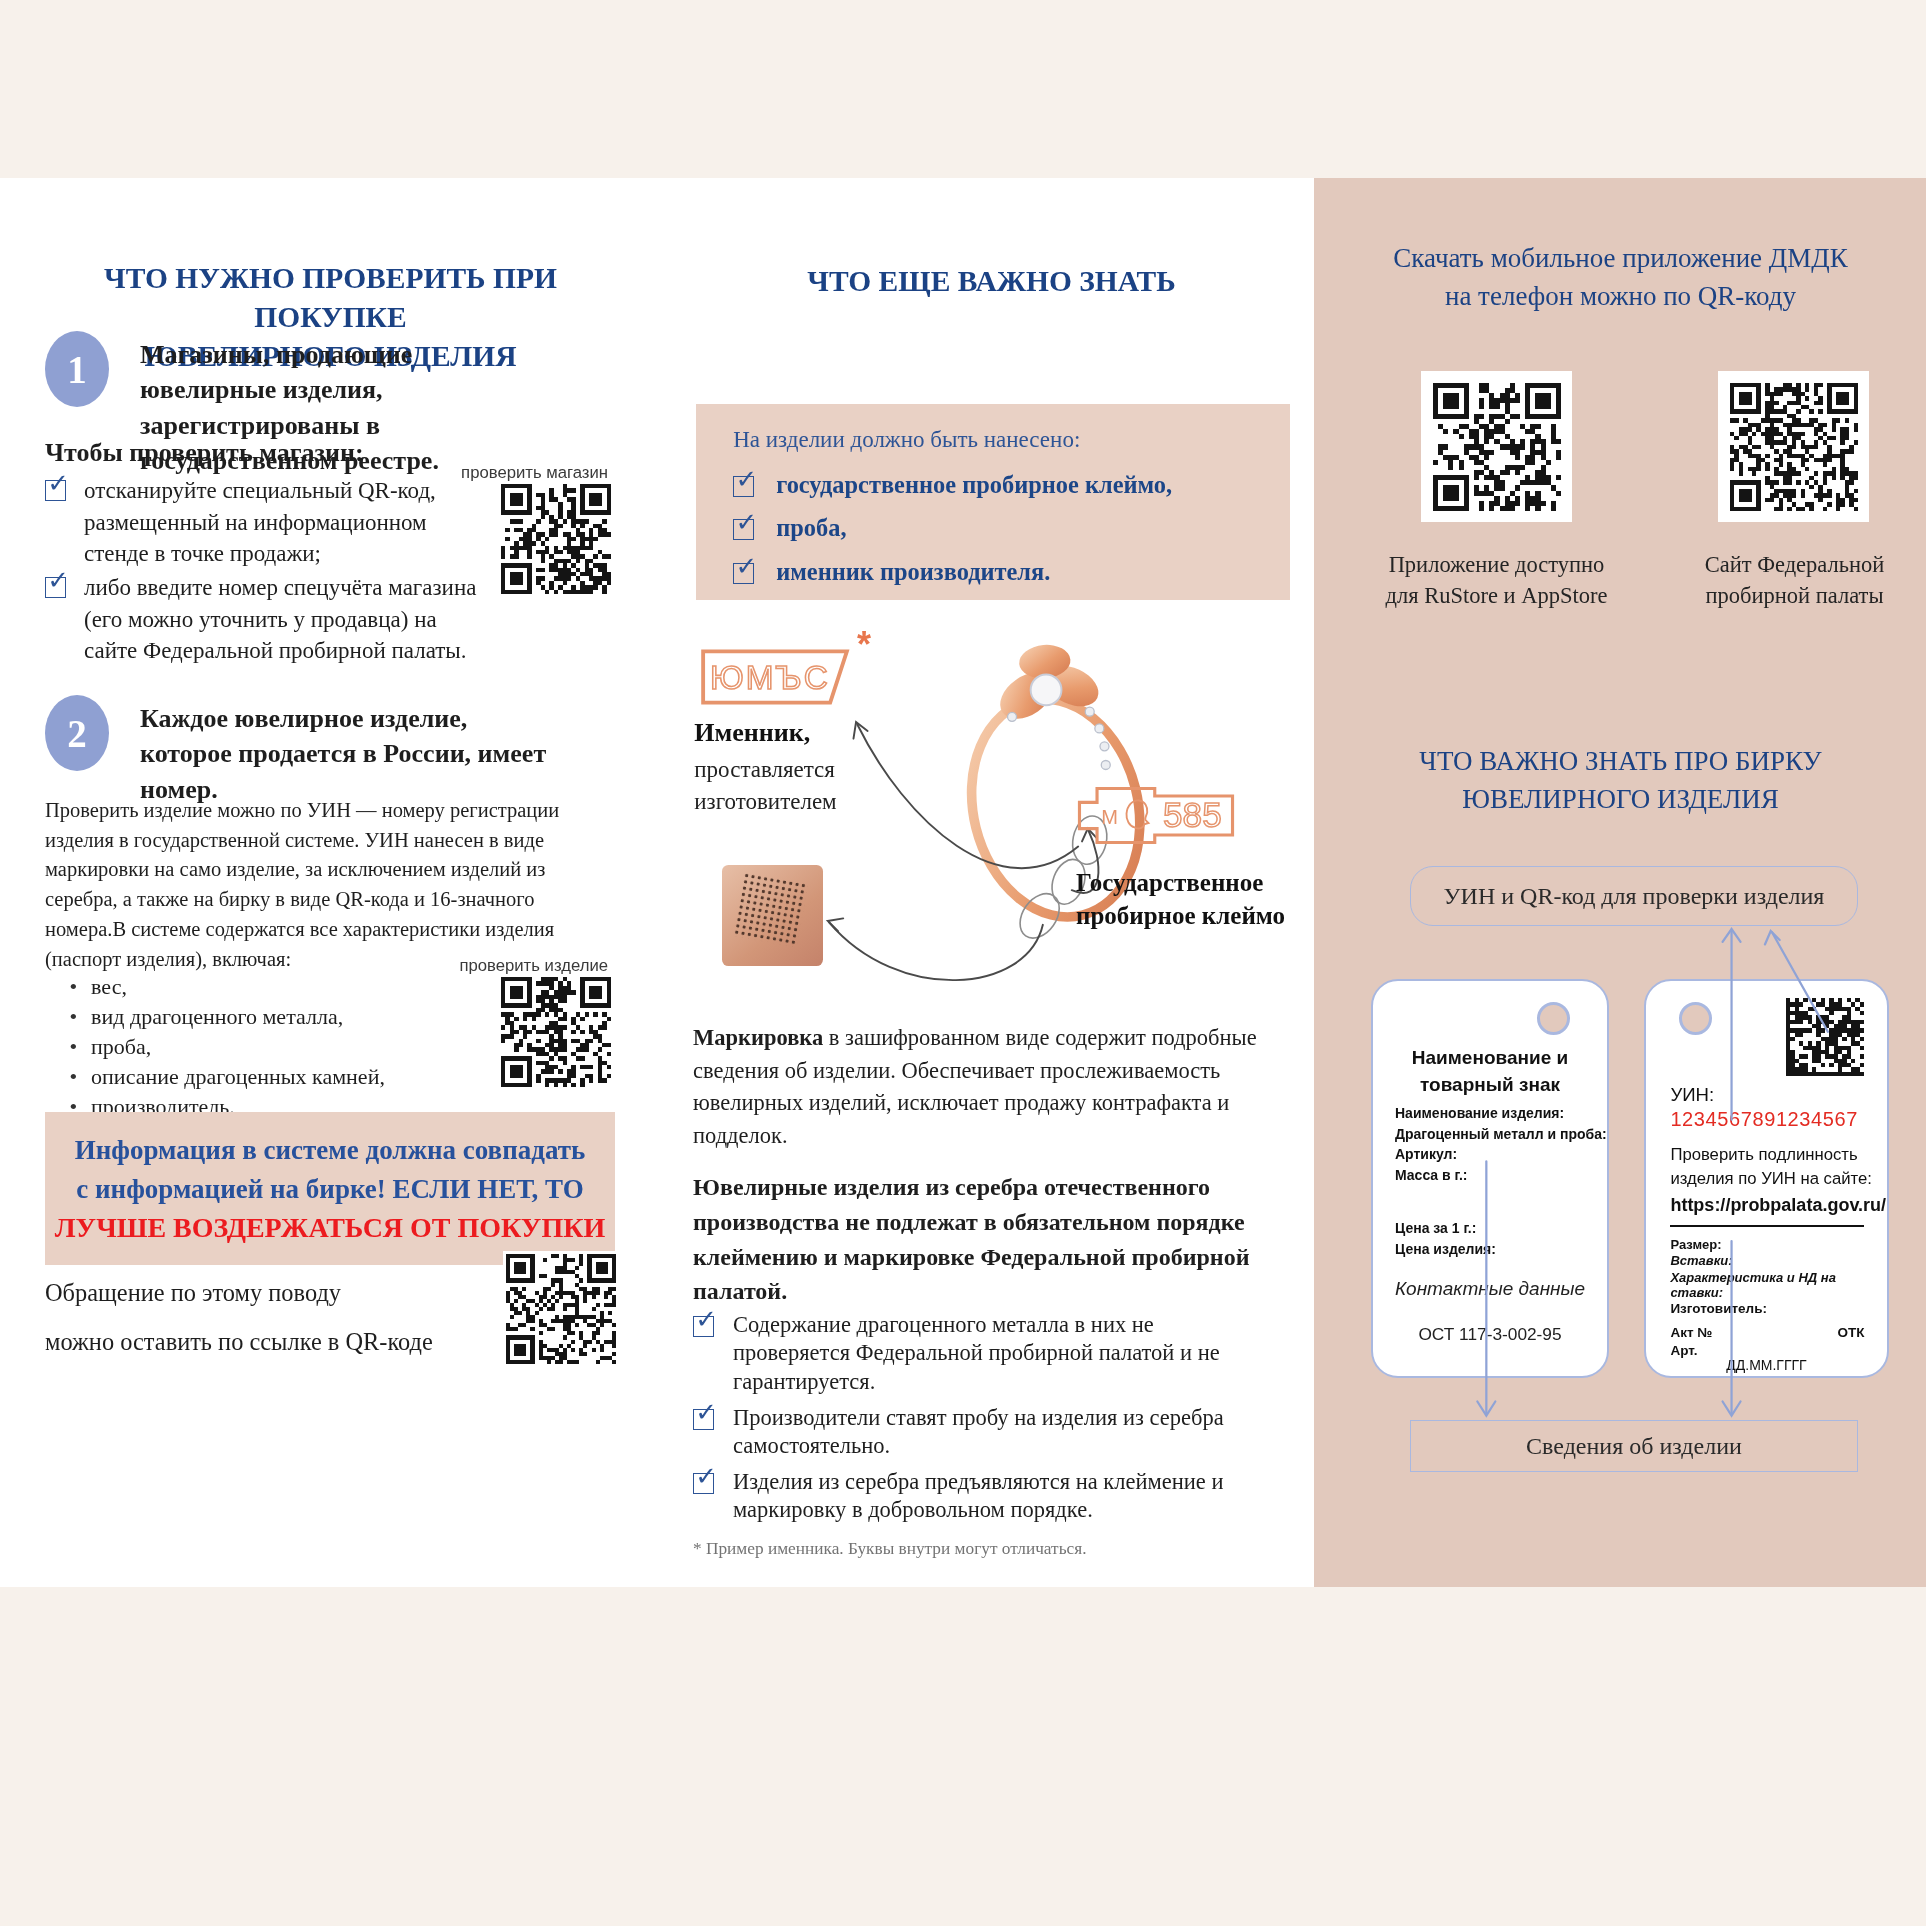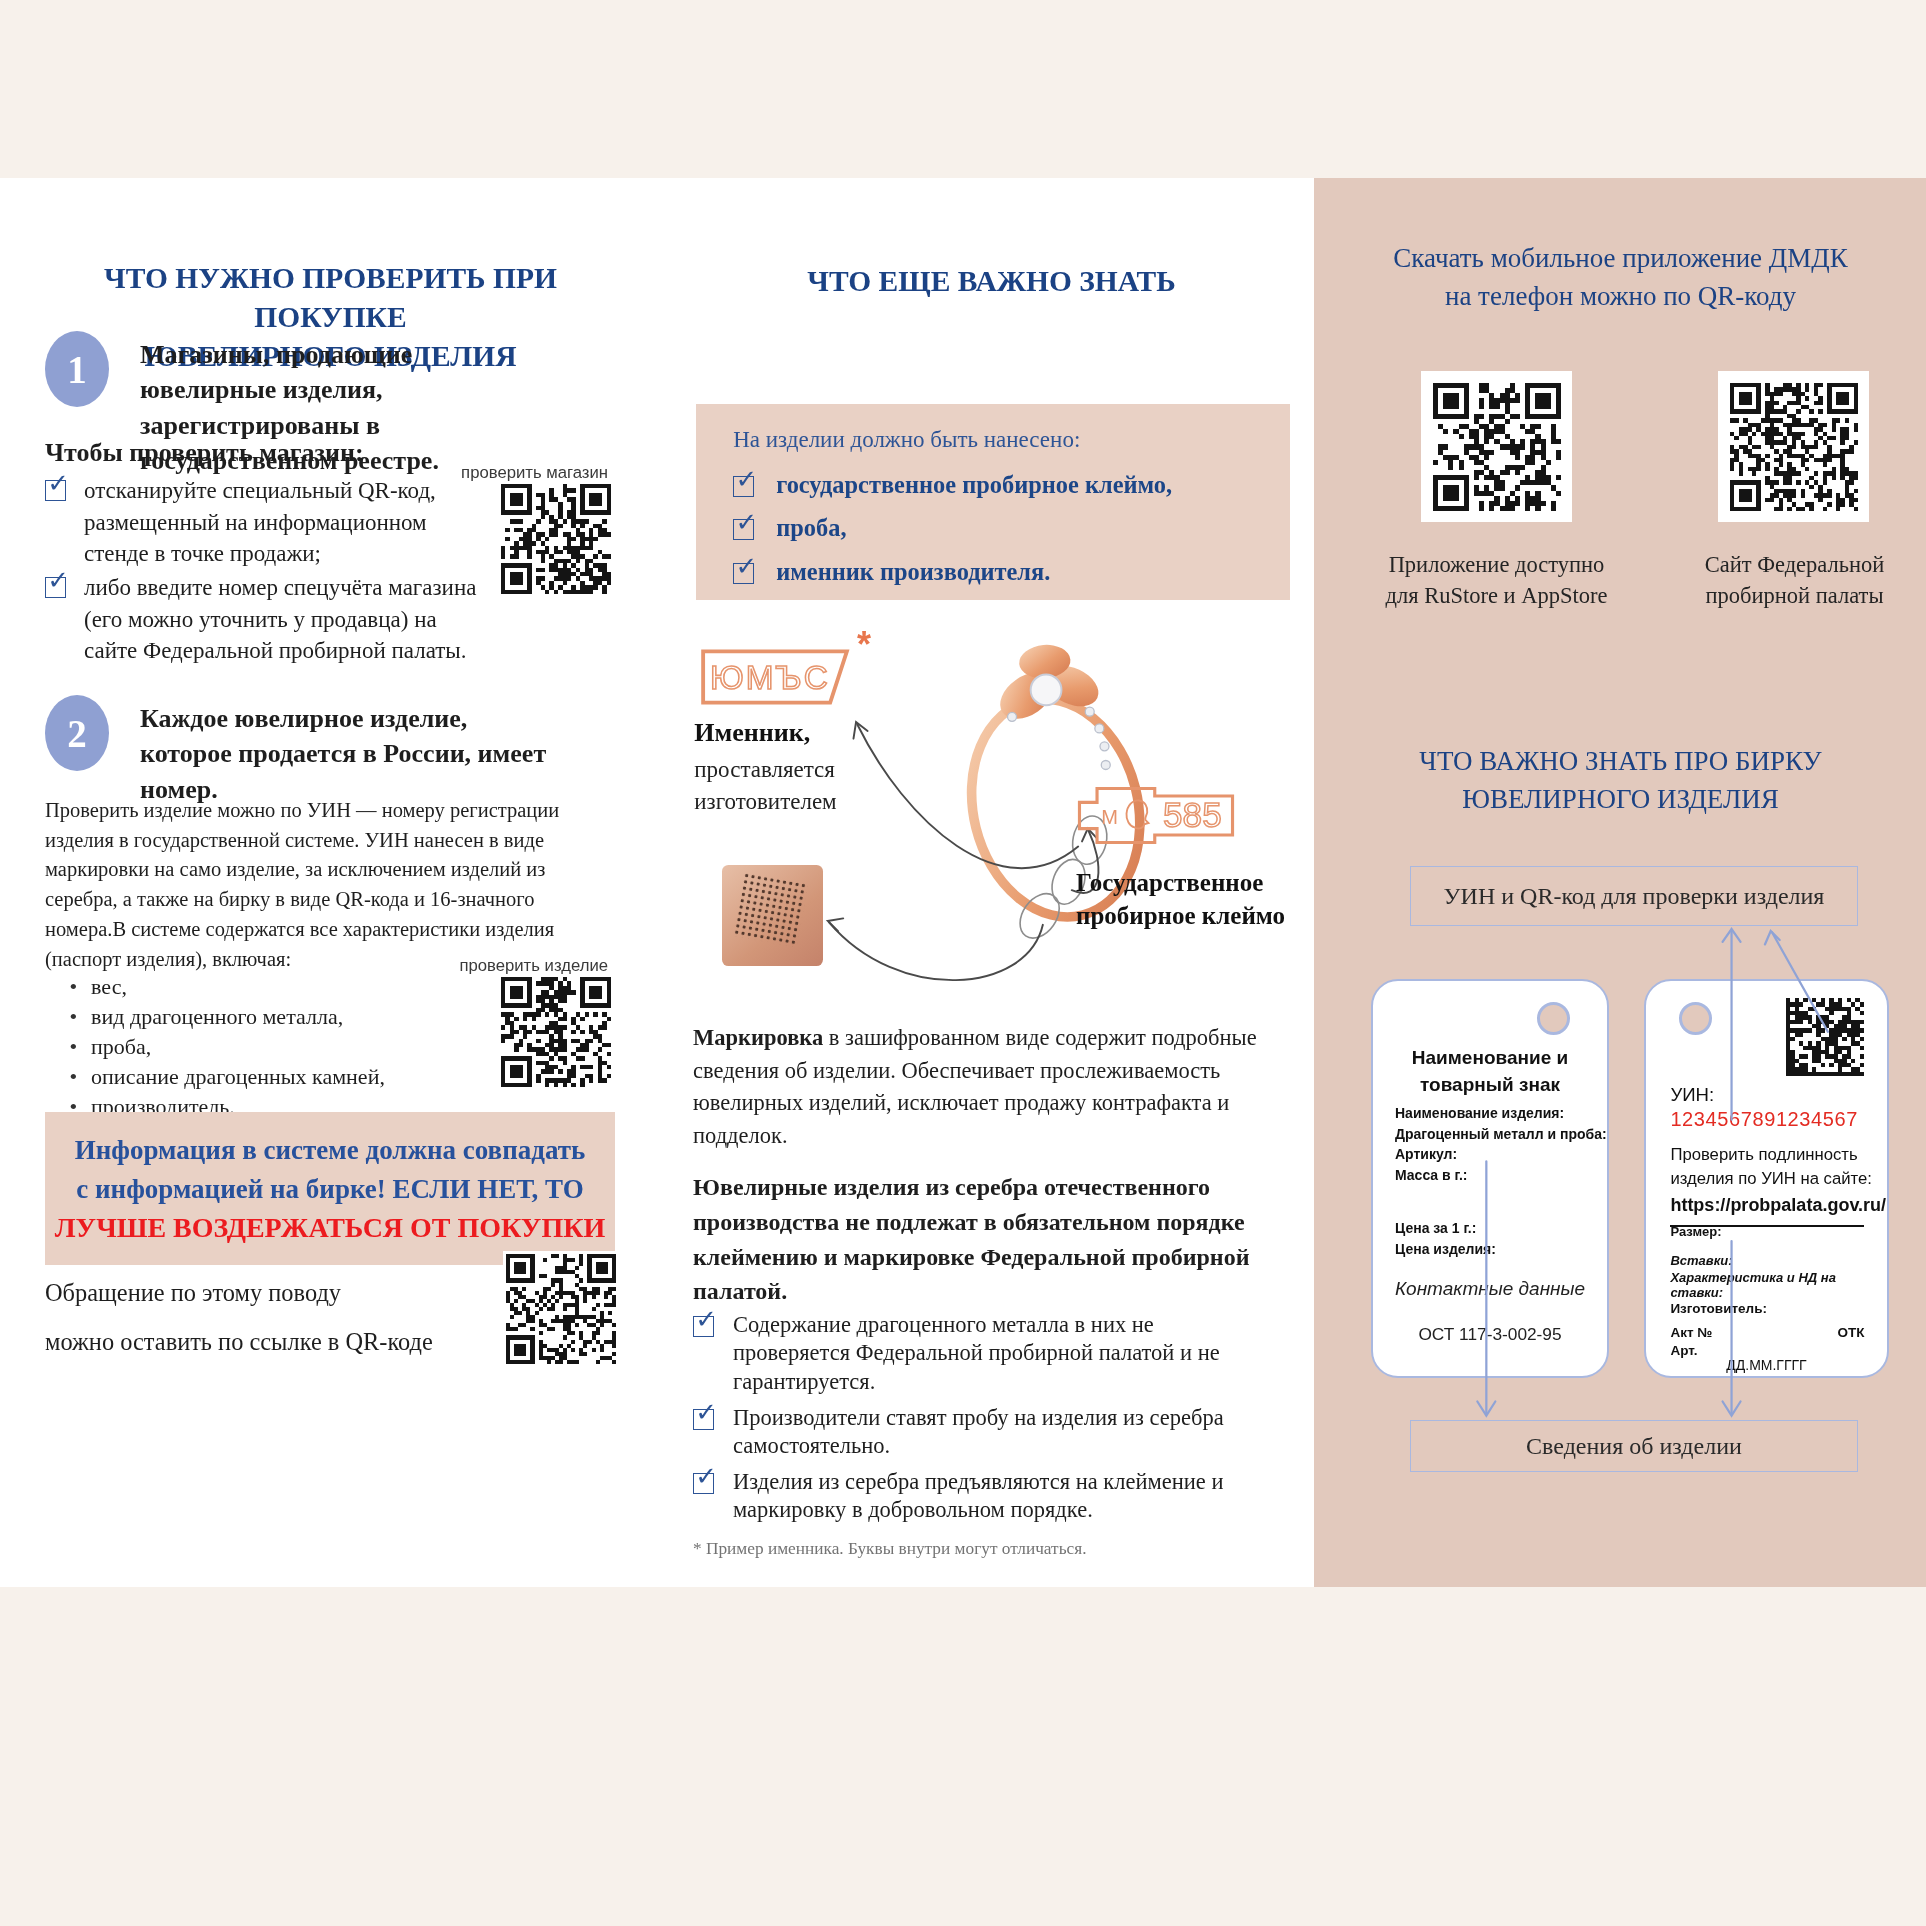--- a/index.html
+++ b/index.html
@@ -1450,21 +1450,21 @@
     <div class="c3cap abs" style="top:371px;left:352px;width:257px;">
       <span style="display:block;">Сайт Федеральной</span>
       <span style="display:block;">пробирной палаты</span>
     </div>
 
     <div class="c3title abs" style="top:564px;">
       <span class="tline">ЧТО ВАЖНО ЗНАТЬ ПРО БИРКУ</span>
       <span class="tline">ЮВЕЛИРНОГО ИЗДЕЛИЯ</span>
     </div>
 
-    <div class="bluebox abs" style="top:688px;left:96px;width:446px;height:58px;">УИН и QR-код для проверки изделия</div>
+    <div class="bluebox abs" style="top:688px;left:96px;width:446px;height:58px;border-radius:23px;">УИН и QR-код для проверки изделия</div>
 
     <div class="tag" style="left:57px;top:801px;width:234px;height:395px;">
       <span class="taghole" style="left:164px;top:20.5px;"></span>
       <div class="tagtitle" style="top:64px;">
         <span style="display:block;">Наименование и</span>
         <span style="display:block;">товарный знак</span>
       </div>
       <div class="tagfields" style="left:22px;top:122px;">
         <span style="display:block;">Наименование изделия:</span>
         <span style="display:block;">Драгоценный металл и проба:</span>
@@ -1677,21 +1677,21 @@
             <rect x="17" y="17" width="1" height="1"></rect>
           </svg></div>
       <div class="rt" style="left:24.4px;top:103px;font-size:18.6px;">УИН:</div>
       <div class="rt" style="left:24.4px;top:127px;font-size:20px;color:#e32b22;letter-spacing:0.6px;">1234567891234567</div>
       <div class="rt" style="left:24.4px;top:162px;font-size:16.7px;line-height:1.45;">
         <span style="display:block;">Проверить подлинность</span>
         <span style="display:block;">изделия по УИН на сайте:</span>
       </div>
       <div class="rt" style="left:24.4px;top:214px;font-size:18px;font-weight:bold;">https://probpalata.gov.ru/</div>
       <div class="abs" style="left:24.4px;top:244px;width:194px;height:1.9px;background:#111;"></div>
-      <div class="rt" style="left:24.4px;top:243px;font-size:13px;font-weight:bold;">Размер:</div>
+      <div class="rt" style="left:24.4px;top:256px;font-size:13px;font-weight:bold;">Размер:</div>
       <div class="rt" style="left:24.4px;top:272px;font-size:13px;font-weight:bold;font-style:italic;">Вставки:</div>
       <div class="rt" style="left:24.4px;top:289px;font-size:13px;font-weight:bold;font-style:italic;width:196px;">Характеристика и НД на ставки:</div>
       <div class="rt" style="left:24.4px;top:320px;font-size:13.5px;font-weight:bold;">Изготовитель:</div>
       <div class="rt" style="left:24.4px;top:344px;width:194px;display:flex;justify-content:space-between;font-size:13.5px;font-weight:bold;">
         <span>Акт №</span>
         <span>ОТК</span>
       </div>
       <div class="rt" style="left:24.4px;top:362px;font-size:13.5px;font-weight:bold;">Арт.</div>
       <div class="rt" style="left:0;top:376px;width:100%;text-align:center;font-size:14px;">ДД.ММ.ГГГГ</div>
     </div>

